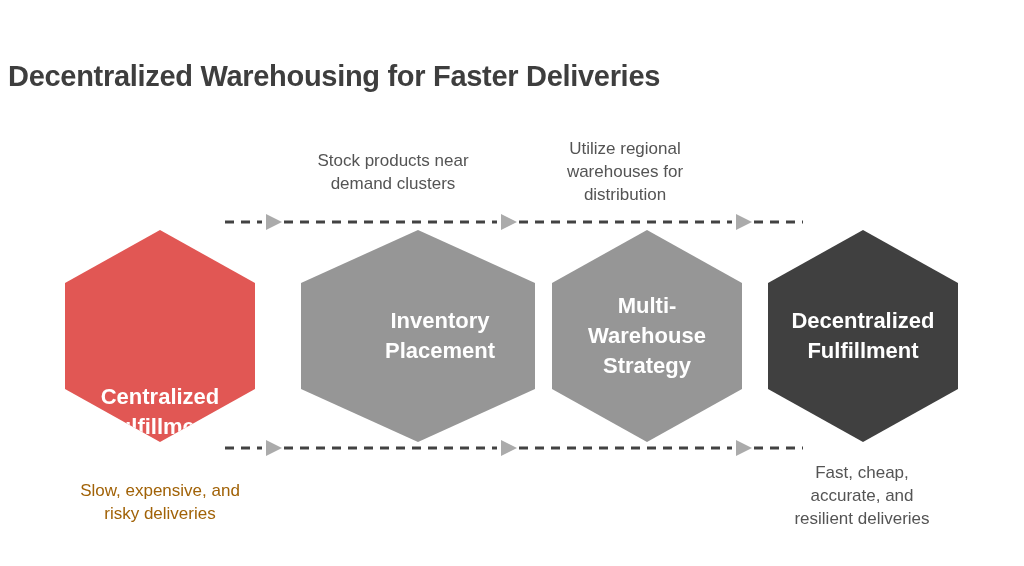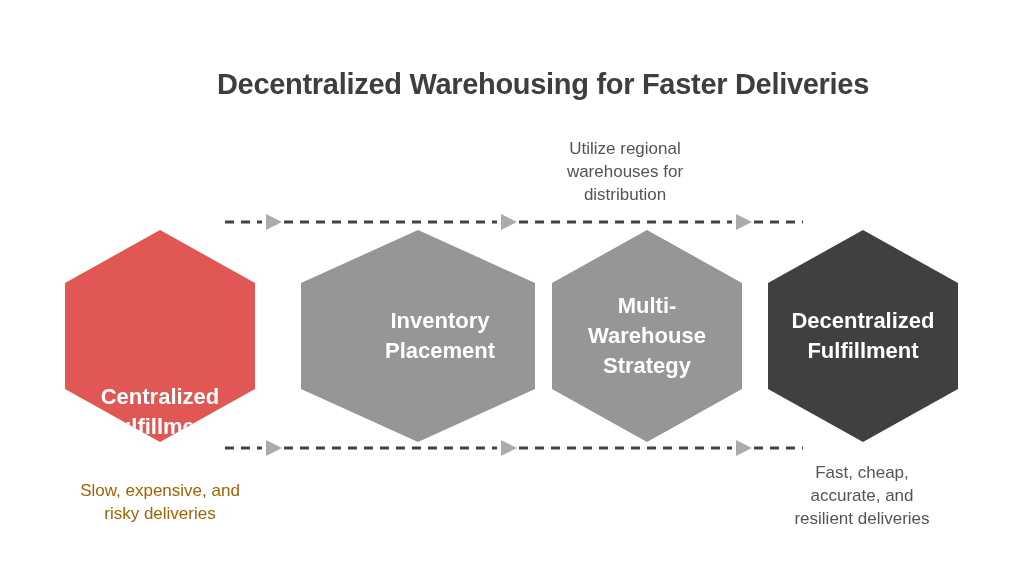--- a/index.html
+++ b/index.html
@@ -12,22 +12,22 @@
     width: 1024px;
     height: 566px;
     background: #ffffff;
     overflow: hidden;
   }
   .title {
     position: absolute;
     top: 52px;
     left: 0;
     width: 853px;
-    margin: 16px;
-    text-align: right;
+    margin: 8px;
+    text-align: left;
     font-size: 29px;
     font-weight: bold;
     letter-spacing: -0.3px;
     color: #3e3e3e;
   }
   .annot {
     position: absolute;
     text-align: center;
     font-size: 17px;
     line-height: 23px;
@@ -67,20 +67,22 @@
     white-space: pre-line;
   }
 </style>
 </head>
 <body>
 
 <div class="canvas">
 
   <h1 class="title" style="color: rgb(62, 62, 62);">Decentralized Warehousing for Faster Deliveries</h1>
 
+  <div class="annot annot-top-1" style="color: rgb(84, 84, 84);">Stock products near
+demand clusters</div>
 
   <div class="annot annot-top-2" style="color: rgb(84, 84, 84);">Utilize regional
 warehouses for
 distribution</div>
 
   <svg class="arrows-svg" width="1024" height="566" viewBox="0 0 1024 566">
 
     <g fill="none" stroke-width="3" stroke-dasharray="9 7" stroke="#424242">
       <line x1="225" y1="222" x2="262" y2="222"></line>
       <line x1="284" y1="222" x2="497" y2="222"></line>

